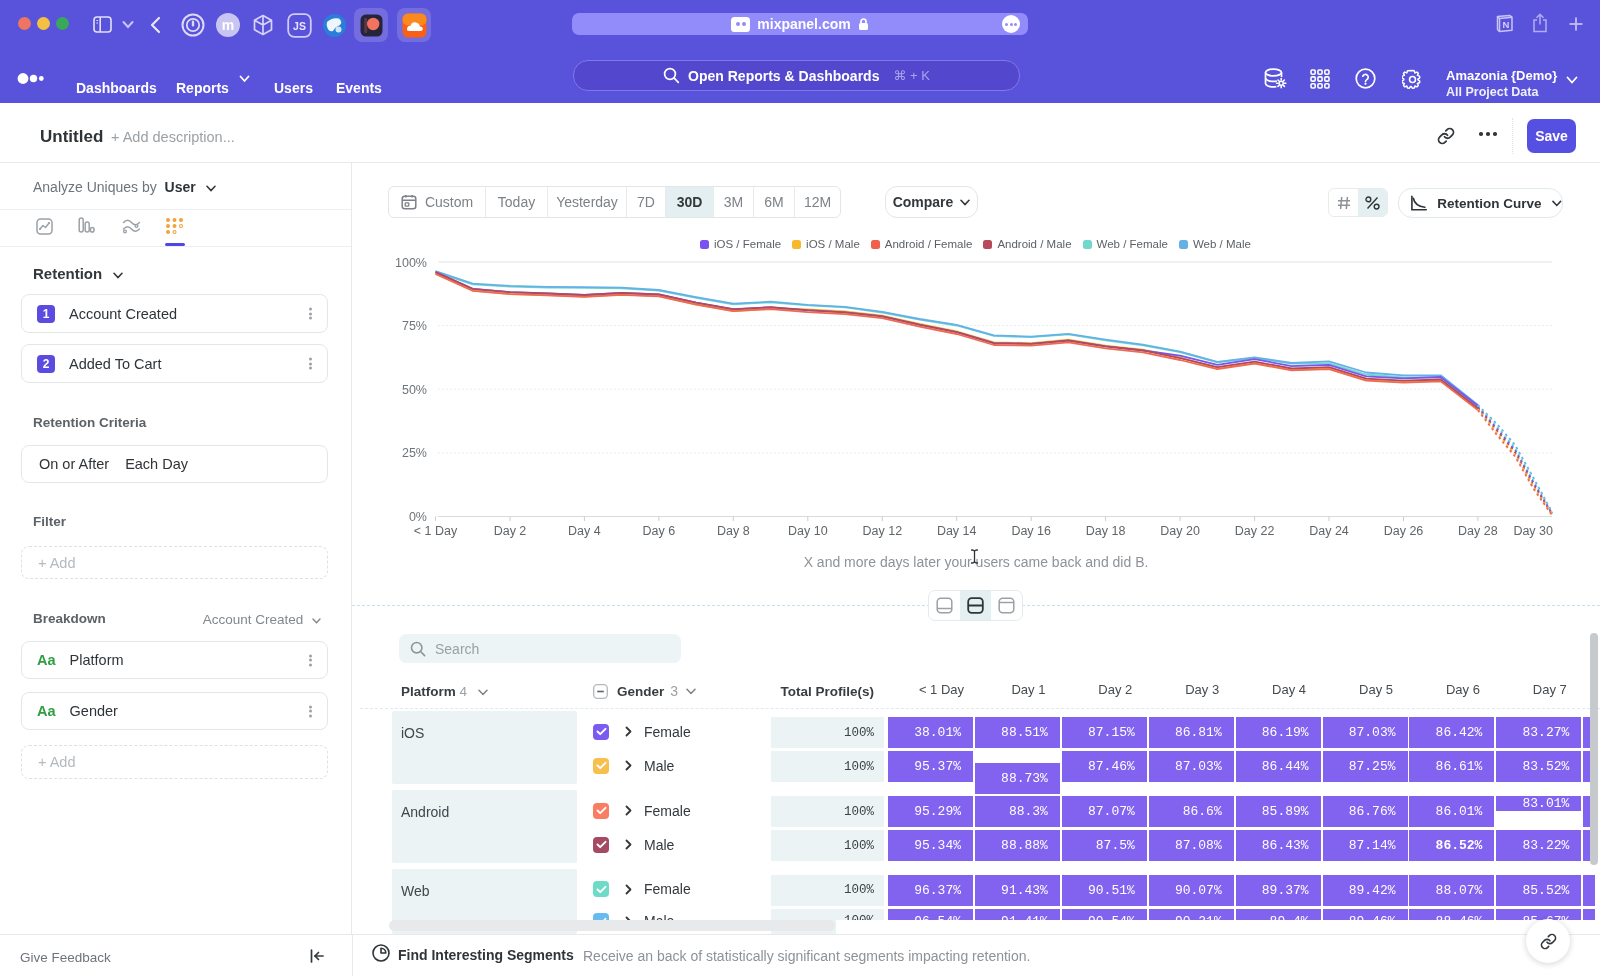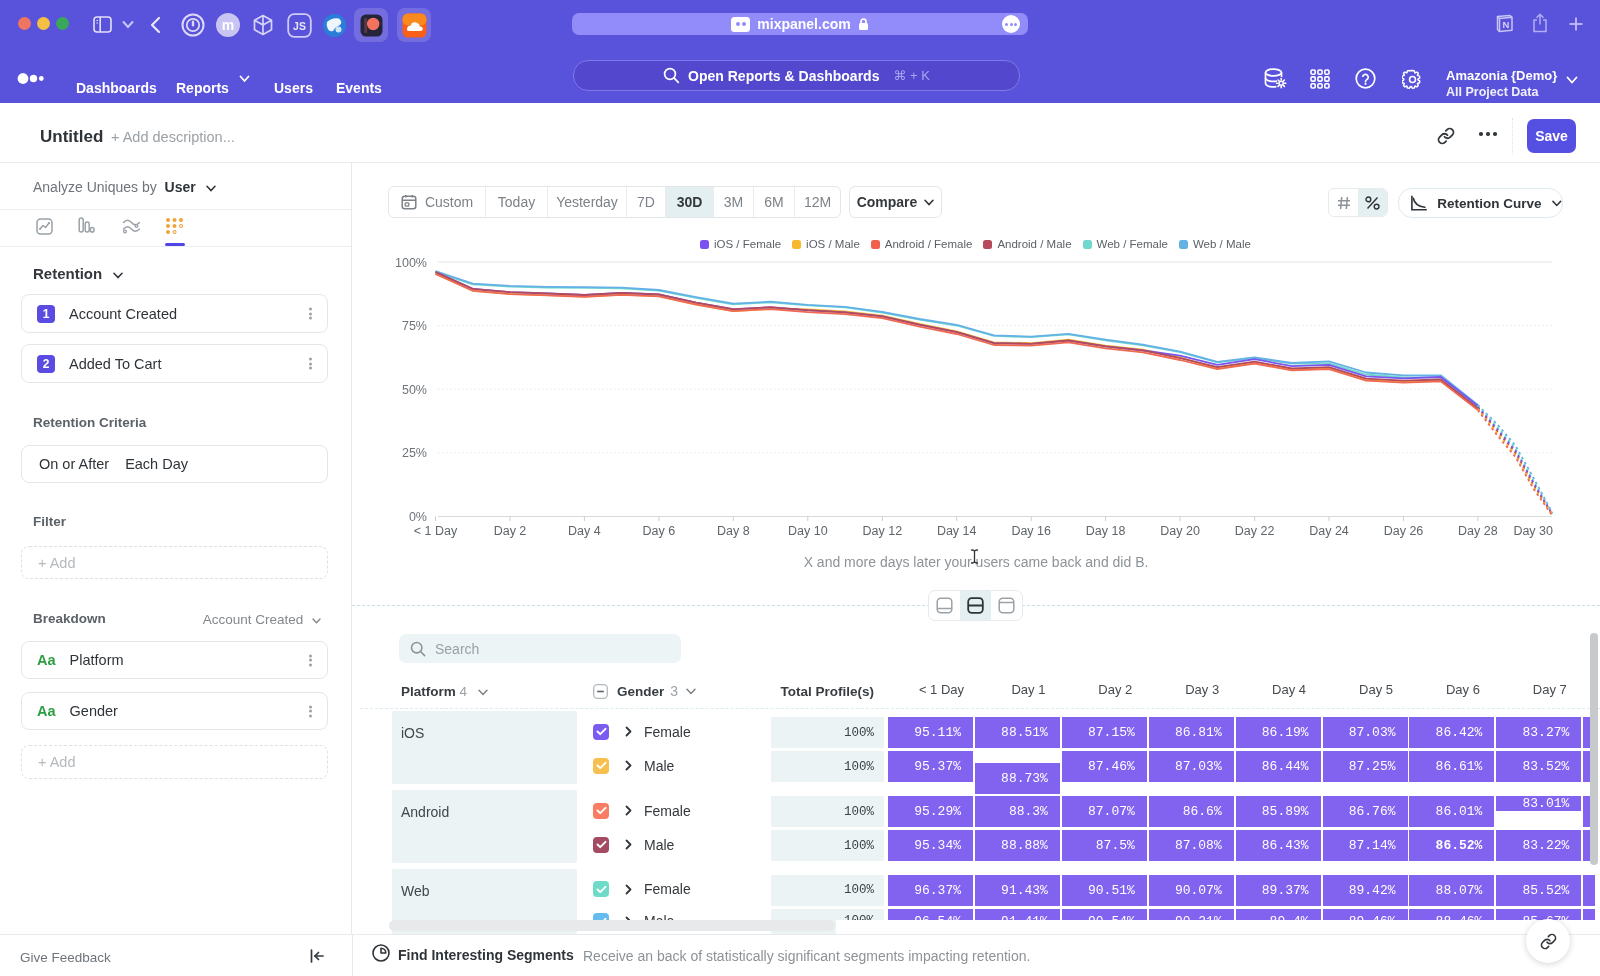--- a/index.html
+++ b/index.html
@@ -65,22 +65,22 @@
 .addbox span { margin-left:16px; }
 .bd-sel { position:absolute; font-size:13.5px; color:#82888d; }
 
 
 .rangebar { position:absolute; left:388px; top:186px; height:32px; border:1px solid #e3e6e8;
   border-radius:6px; display:flex; align-items:stretch; overflow:hidden; background:#fff; }
 .rangebar .seg { display:flex; align-items:center; justify-content:center; font-size:14px;
   color:#7c8287; border-right:1px solid #e9eced; }
 .rangebar .seg:last-child { border-right:none; }
 .rangebar .seg.sel { background:#e4eff2; color:#33383d; font-weight:700; }
-.cmpbtn { position:absolute; left:849px; top:186px; width:93px; height:32px; border:1px solid #e3e6e8;
-  border-radius:6px; display:flex; align-items:center; justify-content:center; gap:7px;
+.cmpbtn { position:absolute; left:885px; top:186px; width:93px; height:32px; border:1px solid #e3e6e8;
+  border-radius:12px; display:flex; align-items:center; justify-content:center; gap:7px;
   font-size:14px; font-weight:700; color:#33383d; background:#fff; }
 .hashtog { position:absolute; left:1328px; top:188px; height:29px; width:60px; border:1px solid #e8ebec;
   border-radius:6px; display:flex; overflow:hidden; }
 .hashtog .h { flex:1; display:flex; align-items:center; justify-content:center; color:#8d9296; font-size:15px; }
 .hashtog .h.sel { background:#e4eff2; color:#2f3439; }
 .curvebtn { position:absolute; left:1398px; top:188px; width:165px; height:30px; border:1px solid #dfe9ee;
   border-radius:14px; display:flex; align-items:center; white-space:nowrap; font-size:13.5px; font-weight:700; color:#2f3439; background:#fff; }
 .legend { position:absolute; left:700px; top:238px; display:flex; gap:11px; align-items:center; }
 .legend .it { display:flex; align-items:center; gap:5px; font-size:11.5px; color:#5c6166; }
 .legend .sq { width:9px; height:9px; border-radius:2.5px; display:block; }
@@ -644,21 +644,21 @@
       <svg width="11" height="9" viewBox="0 0 11 9">
         <polyline points="1.5,4.5 4.2,7.2 9.5,1.8" fill="none" stroke="#fff" stroke-width="1.9" stroke-linecap="round" stroke-linejoin="round"></polyline>
       </svg>
     </span>
 <svg style="margin-left:16px" width="7" height="11" viewBox="0 0 7 11">
       <polyline points="1.5,1.5 5.5,5.5 1.5,9.5" fill="none" stroke="#33383d" stroke-width="1.8" stroke-linecap="round" stroke-linejoin="round"></polyline>
     </svg>
 <span class="nm">Male</span>
   </div>
 
-<div class="pcell" style="left:888.0px;top:717.0px;width:85.0px;height:31.0px;">95.11%</div>
+<div class="pcell" style="left:888.0px;top:717.0px;width:85.0px;height:31.0px;">38.01%</div>
 <div class="pcell" style="left:974.9px;top:717.0px;width:85.0px;height:31.0px;">88.51%</div>
 <div class="pcell" style="left:1061.8px;top:717.0px;width:85.0px;height:31.0px;">87.15%</div>
 <div class="pcell" style="left:1148.7px;top:717.0px;width:85.0px;height:31.0px;">86.81%</div>
 <div class="pcell" style="left:1235.6px;top:717.0px;width:85.0px;height:31.0px;">86.19%</div>
 <div class="pcell" style="left:1322.5px;top:717.0px;width:85.0px;height:31.0px;">87.03%</div>
 <div class="pcell" style="left:1409.4px;top:717.0px;width:85.0px;height:31.0px;">86.42%</div>
 <div class="pcell" style="left:1496.3px;top:717.0px;width:85.0px;height:31.0px;">83.27%</div>
 <div class="pcell" style="left:1583.2px;top:717.0px;width:6.3px;height:31.0px"></div>
 <div class="totcell" style="left:771px;top:717.0px;width:113px;height:31.0px;">
     <span>100%</span>

